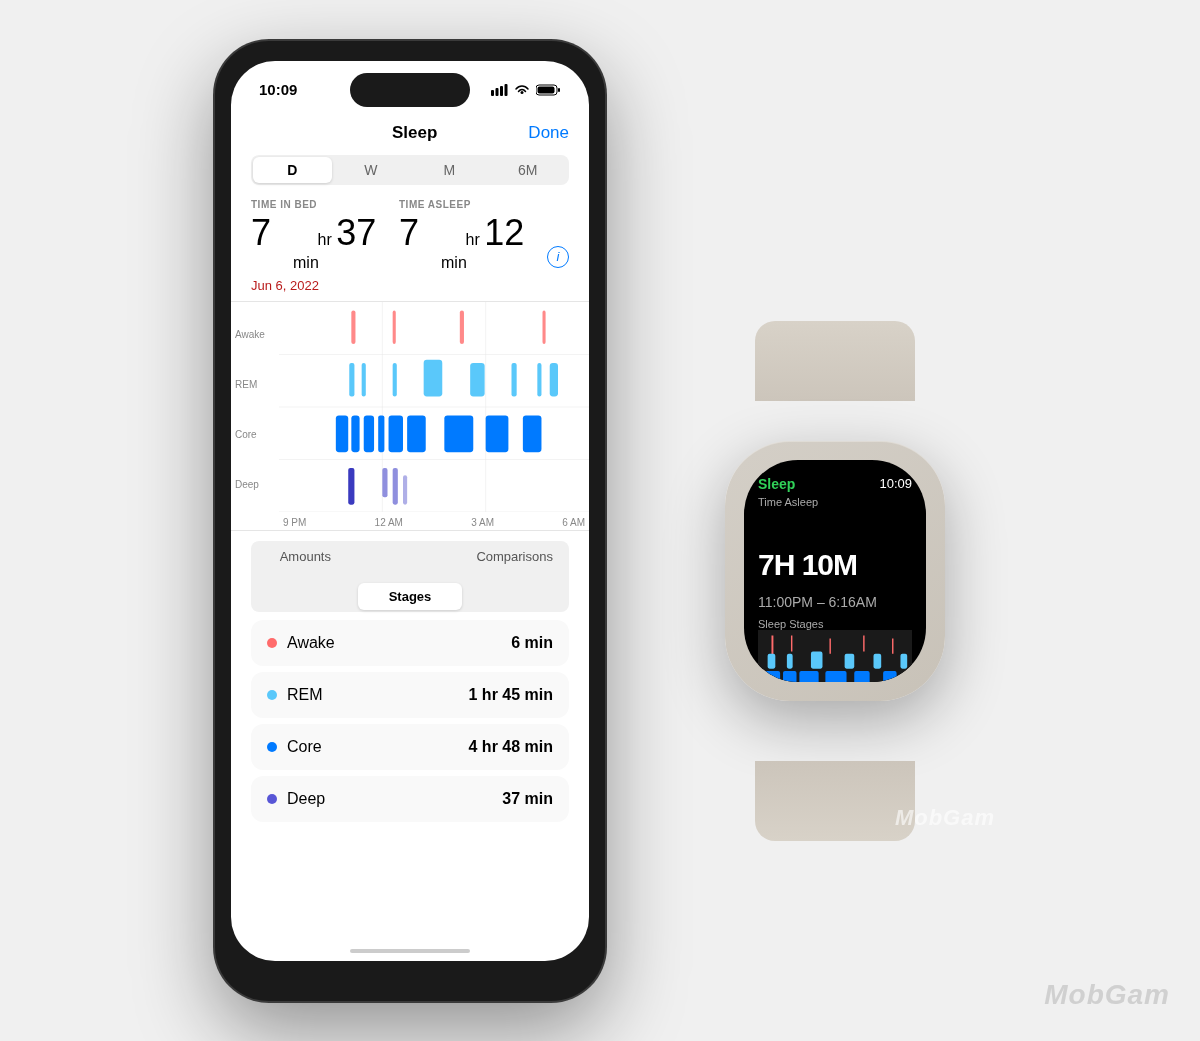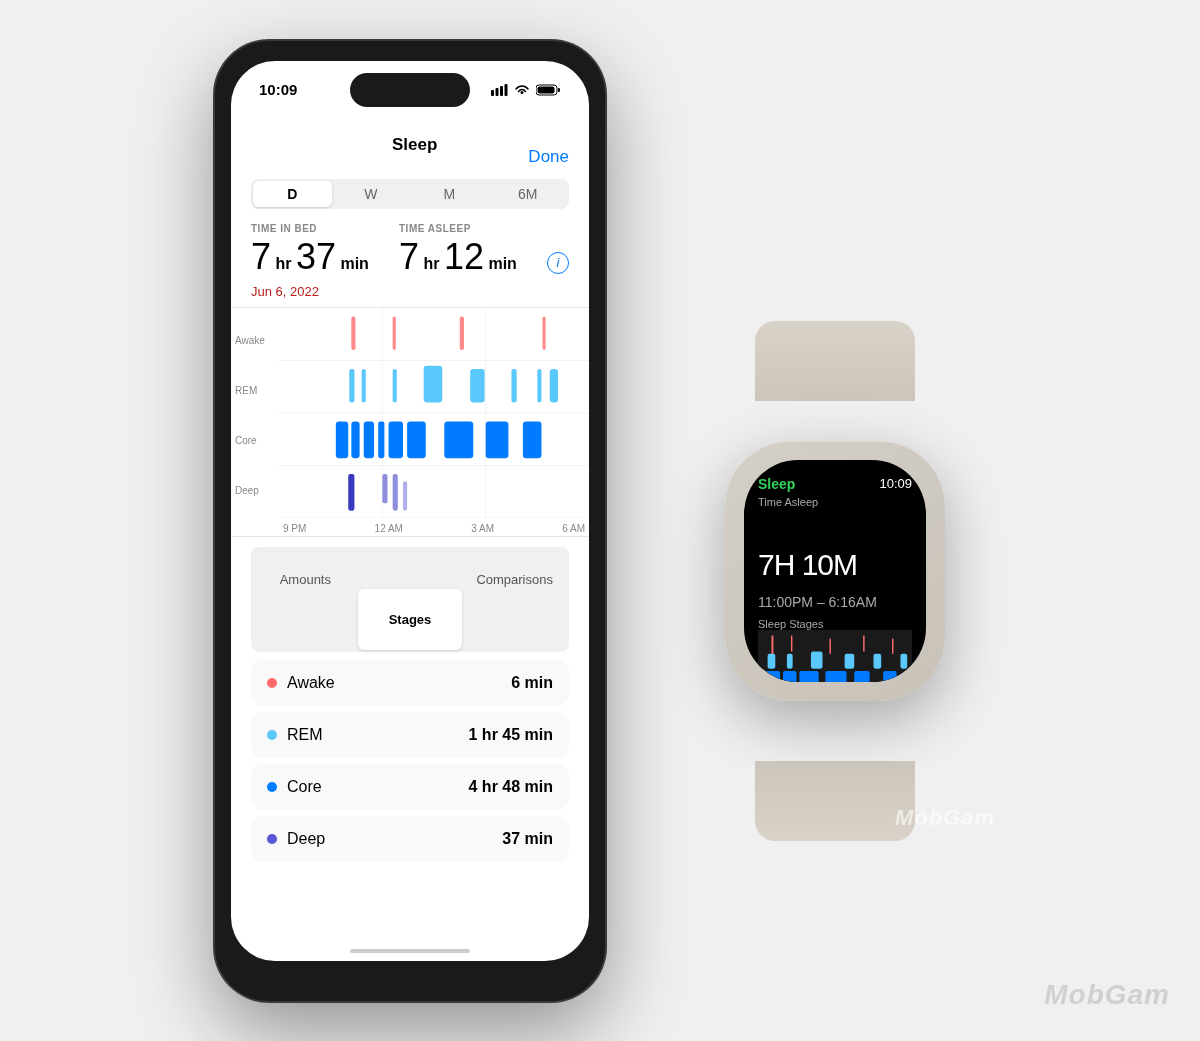--- a/index.html
+++ b/index.html
@@ -102,21 +102,20 @@
       font-weight: 600;
       color: #000;
       text-align: center;
       flex: 1;
     }
 
     .done-btn {
       font-size: 17px;
       color: #007AFF;
       font-weight: 400;
-      margin-top: 24px;
     }
 
     
     .segmented-control {
       display: flex;
       background: #f0f0f0;
       border-radius: 8px;
       padding: 2px;
       margin-bottom: 14px;
     }
@@ -157,21 +156,22 @@
       font-weight: 300;
     }
 
     .stat-value .big {
       font-size: 36px;
       font-weight: 200;
     }
 
     .stat-value .unit {
       font-size: 16px;
-      font-weight: 700;
+      font-weight: 400;
+      margin-left: 42px;
     }
 
     .info-icon-area {
       display: flex;
       align-items: flex-end;
       padding-bottom: 4px;
     }
 
     .info-circle {
       width: 22px;
@@ -209,21 +209,21 @@
       display: flex;
       background: #f0f0f0;
       border-radius: 8px;
       padding: 2px;
       margin: 14px 0 10px;
     }
 
     .seg-tab {
       flex: 1;
       text-align: center;
-      padding: 23px 0;
+      padding: 6px 0;
       font-size: 13px;
       font-weight: 500;
       color: #555;
       border-radius: 6px;
     }
 
     .seg-tab.active {
       background: #fff;
       color: #000;
       font-weight: 600;
@@ -353,21 +353,21 @@
     }
 
     .watch-label {
       font-size: 11px;
       color: #aaa;
       margin-bottom: 2px;
     }
 
     .watch-big-time {
       font-size: 30px;
-      font-weight: 400;
+      font-weight: 700;
       color: #fff;
       margin-bottom: 2px;
       letter-spacing: -1px;
       margin-top: 40px;
     }
 
     .watch-time-range {
       font-size: 14px;
       color: #aaa;
       margin-bottom: 8px;

